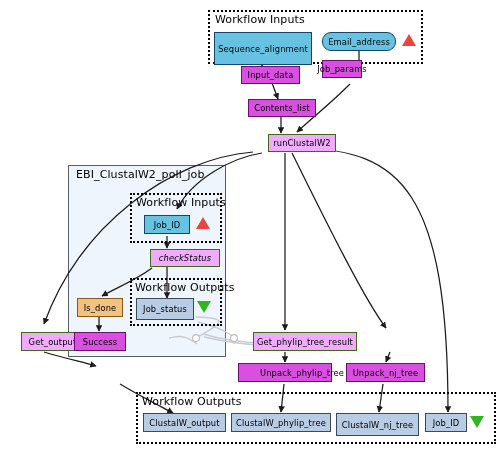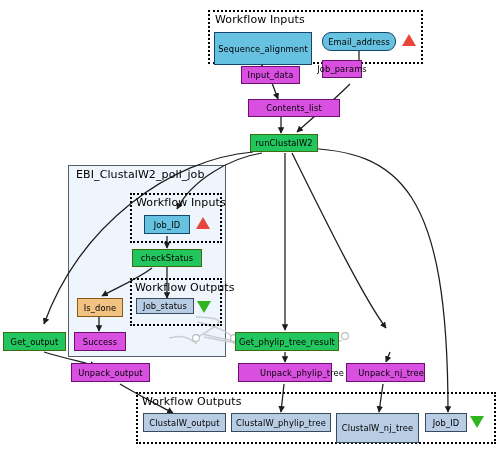--- a/index.html
+++ b/index.html
@@ -54,21 +54,21 @@
     align-items: center;
     justify-content: center;
     font-size: 8.3px;
     color: #000;
     white-space: nowrap;
     z-index: 3;
     letter-spacing: .15px;
   }
   .n-input   { background: #66c2e0; border-color:#14486b; }
   .n-output  { background: #b8cce4; border-color:#3a4a5e; }
-  .n-proc    { background: #22c55e; border-color:#3f6b10; }
+  .n-proc    { background: #f0abfc; border-color:#3f6b10;margin-left:18px; }
   .n-mpurple { background: #d94fe0; border-color:#6b1070; }
   .n-tan     { background: #f2c282; border-color:#8a5a14; }
 
   
   .tri {
     position: absolute;
     width: 0; height: 0;
     z-index: 4;
   }
   .tri-up {
@@ -153,80 +153,77 @@
   </div>
   <div class="tri tri-up" style="left:402px; top:34px;"></div>
 
   <div class="node n-mpurple" style="left:241px; top:66px; width:59px; height:18px;text-align:center;">
     <span>Input_data</span>
   </div>
   <div class="node n-mpurple" style="left:322px; top:60px; width:40px; height:18px;">
     <span>Job_params</span>
   </div>
 
-  <div class="node n-mpurple" style="left:248px; top:99px; width:92px; height:18px;">
+  <div class="node n-mpurple" style="left:248px; top:99px; width:68px; height:18px;">
     <span>Contents_list</span>
   </div>
 
   <div class="node n-proc" style="left:250px; top:134px; width:68px; height:18px;">
     <span>runClustalW2</span>
   </div>
 
   <div class="node n-input" style="left:144px; top:215px; width:46px; height:19px;">
     <span>Job_ID</span>
   </div>
   <div class="tri tri-up" style="left:196px; top:217px;"></div>
 
-  <div class="node n-proc" style="left:132px; top:249px; width:70px; height:18px;">
+  <div class="node n-proc" style="left:132px; top:249px; width:70px; height:18px;font-style:italic;">
     <span>checkStatus</span>
   </div>
 
   <div class="node n-tan" style="left:77px; top:298px; width:46px; height:19px;">
     <span>Is_done</span>
   </div>
 
-  <div class="node n-output" style="left:136px; top:298px; width:58px; height:16px;">
+  <div class="node n-output" style="left:136px; top:298px; width:58px; height:22px;">
     <span>Job_status</span>
   </div>
   <div class="tri tri-down" style="left:197px; top:301px;"></div>
 
   <div class="node n-proc" style="left:3px; top:332px; width:63px; height:19px;">
     <span>Get_output</span>
   </div>
 
   <div class="node n-mpurple" style="left:74px; top:332px; width:52px; height:19px;">
     <span>Success</span>
   </div>
 
   <div class="node n-proc" style="left:235px; top:332px; width:104px; height:19px;">
     <span>Get_phylip_tree_result</span>
   </div>
 
 
-  <div class="node n-mpurple" style="left:71px; top:363px; width:79px; height:19px;">
-    <span>Unpack_output</span>
-  </div>
 
   <div class="node n-mpurple" style="left:238px; top:363px; width:94px; height:19px;padding-left:34px;">
     <span>Unpack_phylip_tree</span>
   </div>
 
-  <div class="node n-mpurple" style="left:346px; top:363px; width:79px; height:19px;justify-content:flex-end;">
+  <div class="node n-mpurple" style="left:346px; top:363px; width:79px; height:19px;">
     <span>Unpack_nj_tree</span>
   </div>
 
   <div class="node n-output" style="left:143px; top:413px; width:83px; height:19px;">
     <span>ClustalW_output</span>
   </div>
 
   <div class="node n-output" style="left:231px; top:413px; width:100px; height:19px;">
     <span>ClustalW_phylip_tree</span>
   </div>
 
-  <div class="node n-output" style="left:336px; top:413px; width:83px; height:30px;">
+  <div class="node n-output" style="left:336px; top:413px; width:83px; height:23px;">
     <span>ClustalW_nj_tree</span>
   </div>
 
   <div class="node n-output" style="left:425px; top:413px; width:42px; height:19px;">
     <span>Job_ID</span>
   </div>
   <div class="tri tri-down" style="left:470px; top:416px;"></div>
 
 </div>
 

